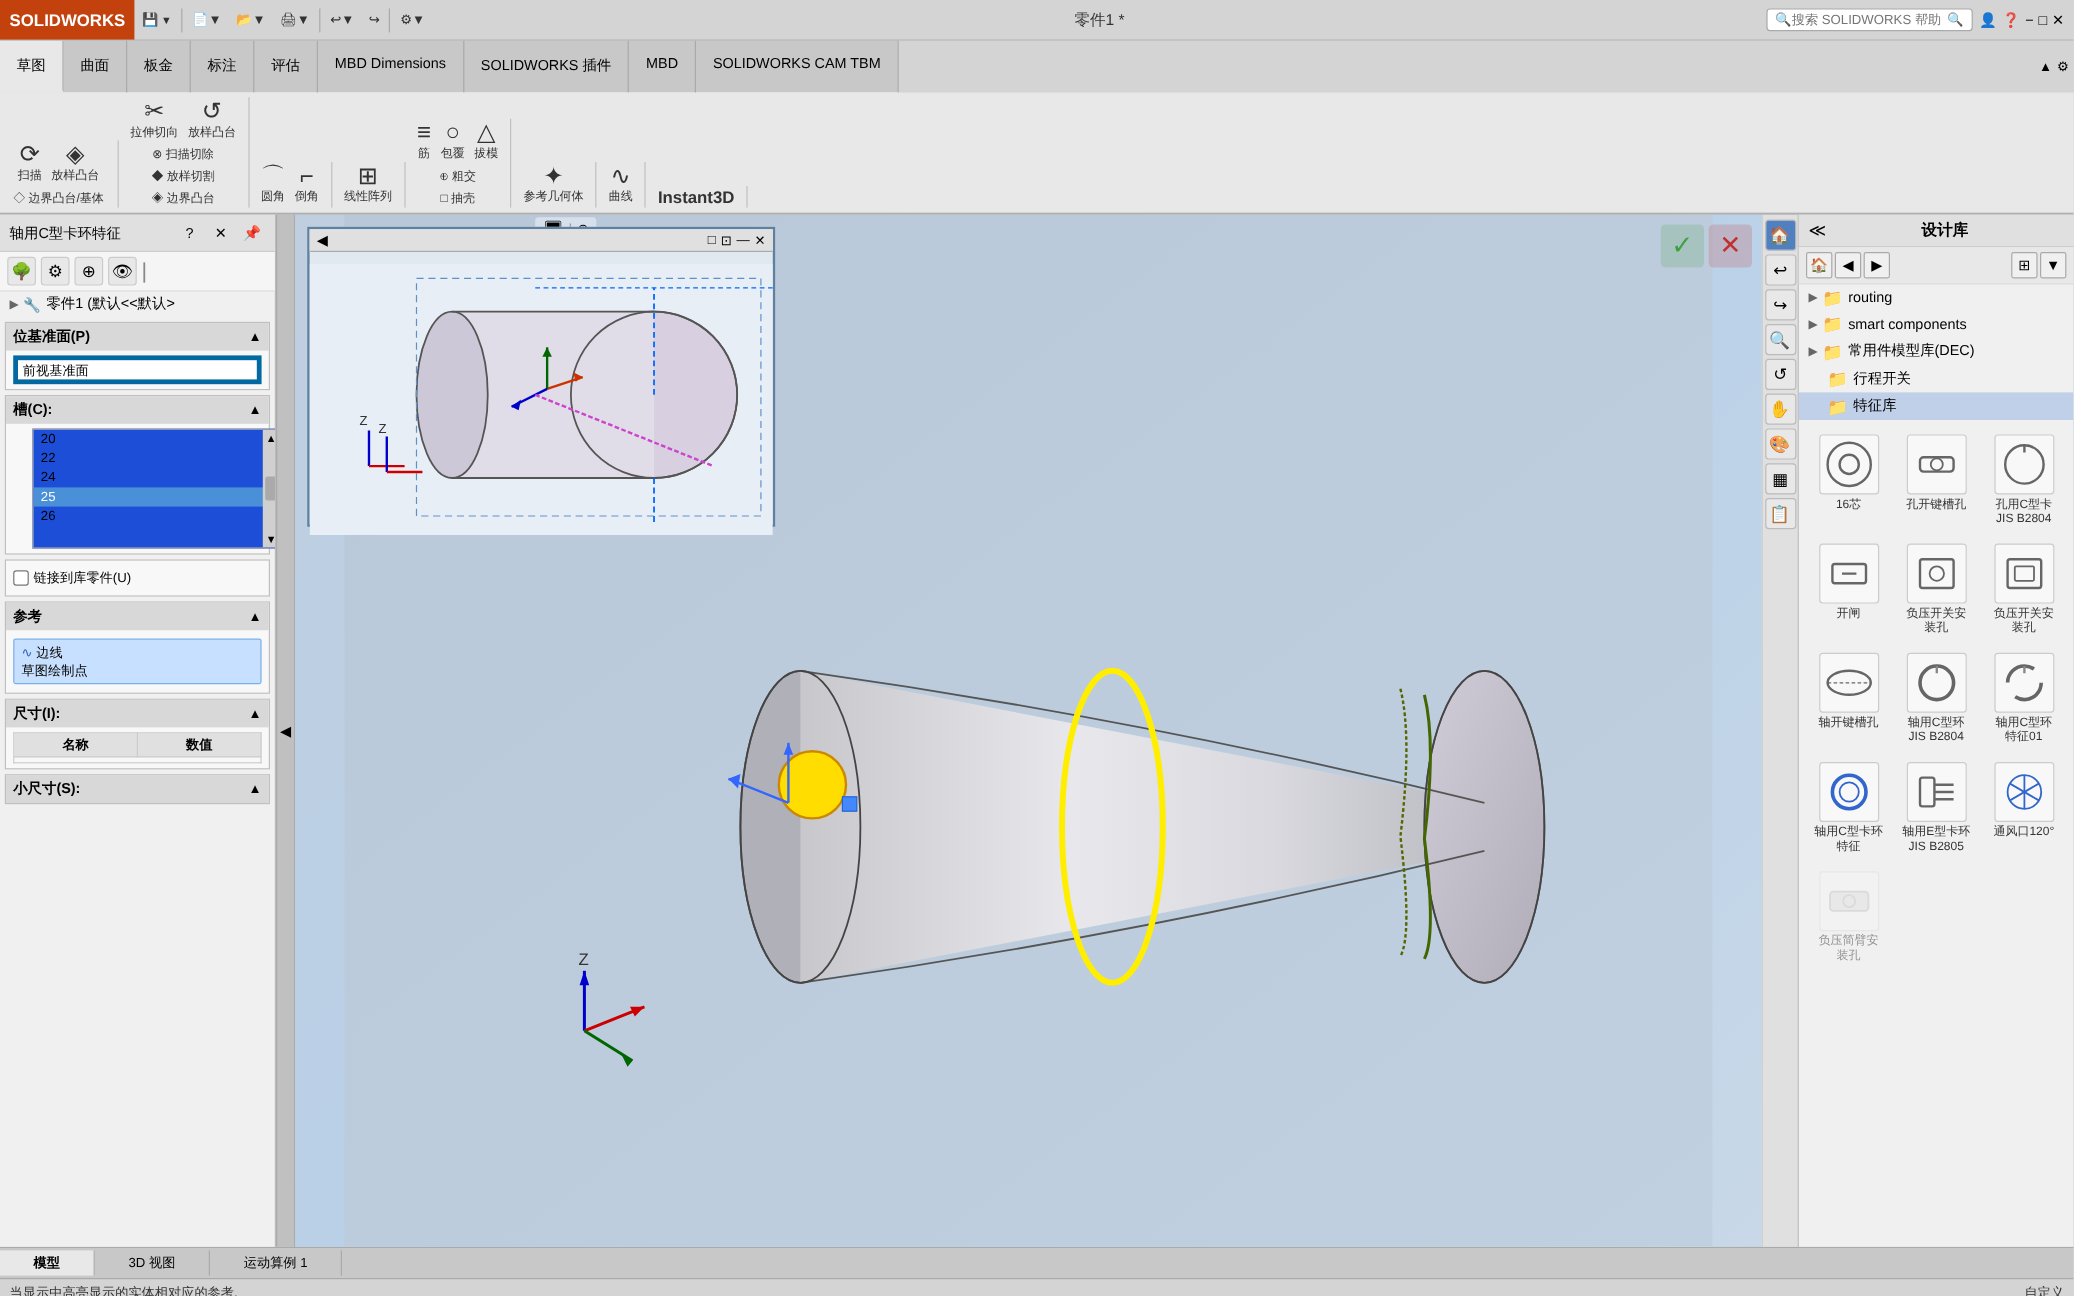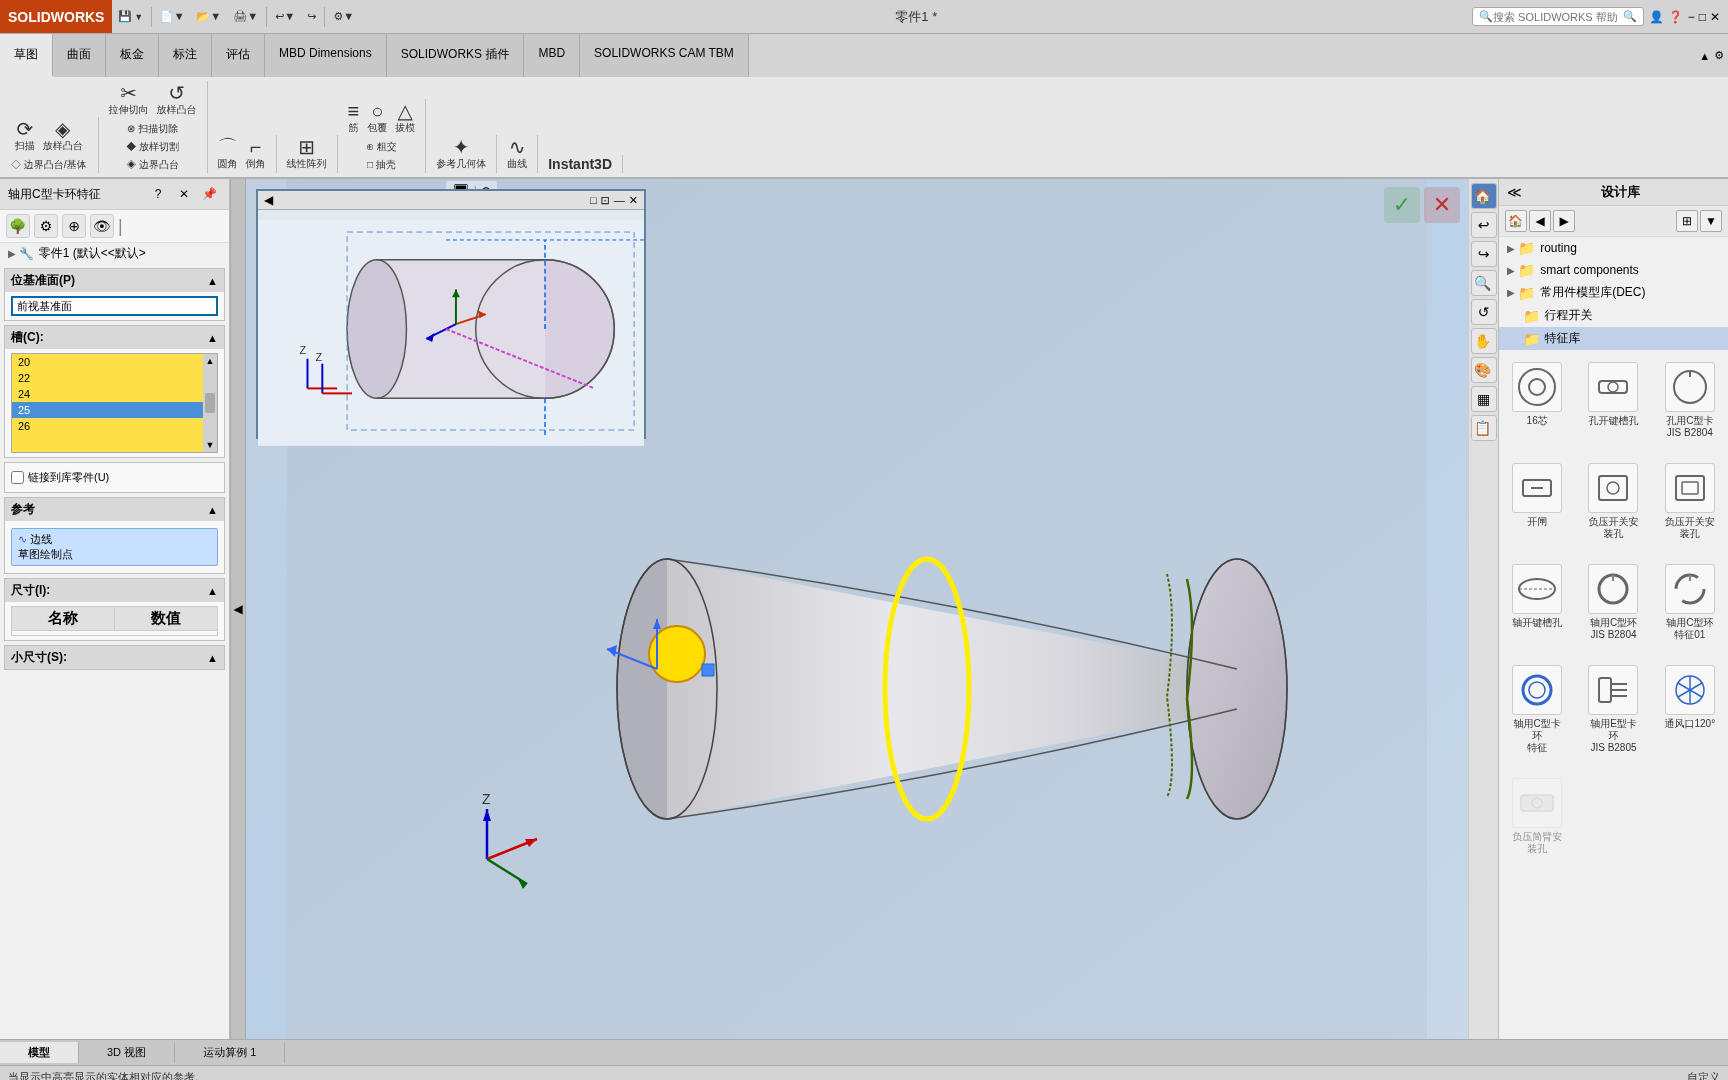--- a/index.html
+++ b/index.html
@@ -37,28 +37,28 @@
     #tree-nav { display: flex; align-items: center; padding: 4px 6px; background: #f5f5f5; border-bottom: 1px solid #ddd; gap: 4px; }
     .tree-nav-icon { width: 24px; height: 24px; border-radius: 3px; border: 1px solid #ccc; background: #e8e8e8; display: flex; align-items: center; justify-content: center; cursor: pointer; font-size: 14px; }
     .tree-item { display: flex; align-items: center; gap: 4px; padding: 2px 8px; font-size: 12px; cursor: pointer; }
     .tree-arrow { color: #666; font-size: 10px; }
 
     
     #feature-panel { flex: 1; overflow-y: auto; padding: 4px; }
     .feature-section { margin-bottom: 4px; border: 1px solid #c0c0c0; background: #f8f8f8; }
     .feature-section-header { display: flex; align-items: center; justify-content: space-between; padding: 3px 6px; background: #d8d8d8; cursor: pointer; font-size: 12px; font-weight: bold; }
     .feature-content { padding: 4px 6px; }
-    .feature-input { width: 100%; border: 2px solid #0369a1; padding: 2px 4px; font-size: 11px; background: #fff; }
-    .feature-listbox { width: 100%; height: 100px; border: 1px solid #aaa; background: #fde047; overflow-y: auto; }
+    .feature-input { width: 100%; border: 4px solid #0369a1; padding: 2px 4px; font-size: 11px; background: #fff; }
+    .feature-listbox { width: 100%; height: 100px; border: 1px solid #aaa; background: #1d4ed8; overflow-y: auto; margin-left: 16px; }
     .listbox-item { padding: 2px 6px; font-size: 11px; cursor: pointer; }
     .listbox-item.selected { background: #4a90d9; color: #fff; }
     .feature-check-row { display: flex; align-items: center; gap: 4px; font-size: 11px; margin: 3px 0; }
     .ref-box { background: #c8e0ff; border: 1px solid #7ab0e8; padding: 3px 6px; margin: 3px 0; font-size: 11px; border-radius: 2px; }
     .ref-box-item { display: flex; align-items: center; gap: 3px; }
-    .dim-table { width: 100%; border-collapse: collapse; font-size: 15px; }
+    .dim-table { width: 100%; border-collapse: collapse; font-size: 11px; }
     .dim-table th, .dim-table td { border: 1px solid #ccc; padding: 2px 4px; }
     .dim-table th { background: #e0e0e0; }
 
     
     #canvas-area { flex: 1; background: #b8c8d8; display: flex; flex-direction: column; position: relative; overflow: hidden; }
     
     
     #preview-window { position: absolute; top: 0; left: 0; width: 380px; height: 240px; background: #e8eef5; border: 2px solid #7090b0; z-index: 10; }
     #preview-svg { width: 100%; height: 100%; }
 
@@ -80,21 +80,21 @@
     .right-side-icon.active { background: #5080c0; color: #fff; }
 
     
     #right-panel-content { flex: 1; overflow-y: auto; }
     .tree-entry { display: flex; align-items: center; gap: 4px; padding: 3px 8px; font-size: 12px; cursor: pointer; }
     .tree-entry.selected { background: #c8e0ff; }
     .folder-icon { font-size: 14px; color: #d4a030; }
     .expand-arrow { font-size: 10px; color: #666; }
 
     
-    #component-grid { display: grid; grid-template-columns: repeat(3, 1fr); gap: 16px; padding: 8px; }
+    #component-grid { display: grid; grid-template-columns: repeat(3, 1fr); gap: 6px; padding: 8px; }
     .comp-item { display: flex; flex-direction: column; align-items: center; gap: 3px; cursor: pointer; padding: 4px; border-radius: 3px; }
     .comp-item.disabled { opacity: 0.5; }
     .comp-icon { width: 50px; height: 50px; border: 1px solid #ccc; background: #f8f8f8; display: flex; align-items: center; justify-content: center; border-radius: 3px; }
     .comp-label { font-size: 10px; text-align: center; color: #333; line-height: 1.2; }
 
     
     #status-bar { height: 24px; background: #d4d4d4; border-top: 1px solid #aaa; display: flex; align-items: center; padding: 0 8px; font-size: 11px; color: #333; }
 
     
     #bottom-tabs { display: flex; align-items: center; background: #c8c8c8; border-top: 1px solid #aaa; height: 26px; }

